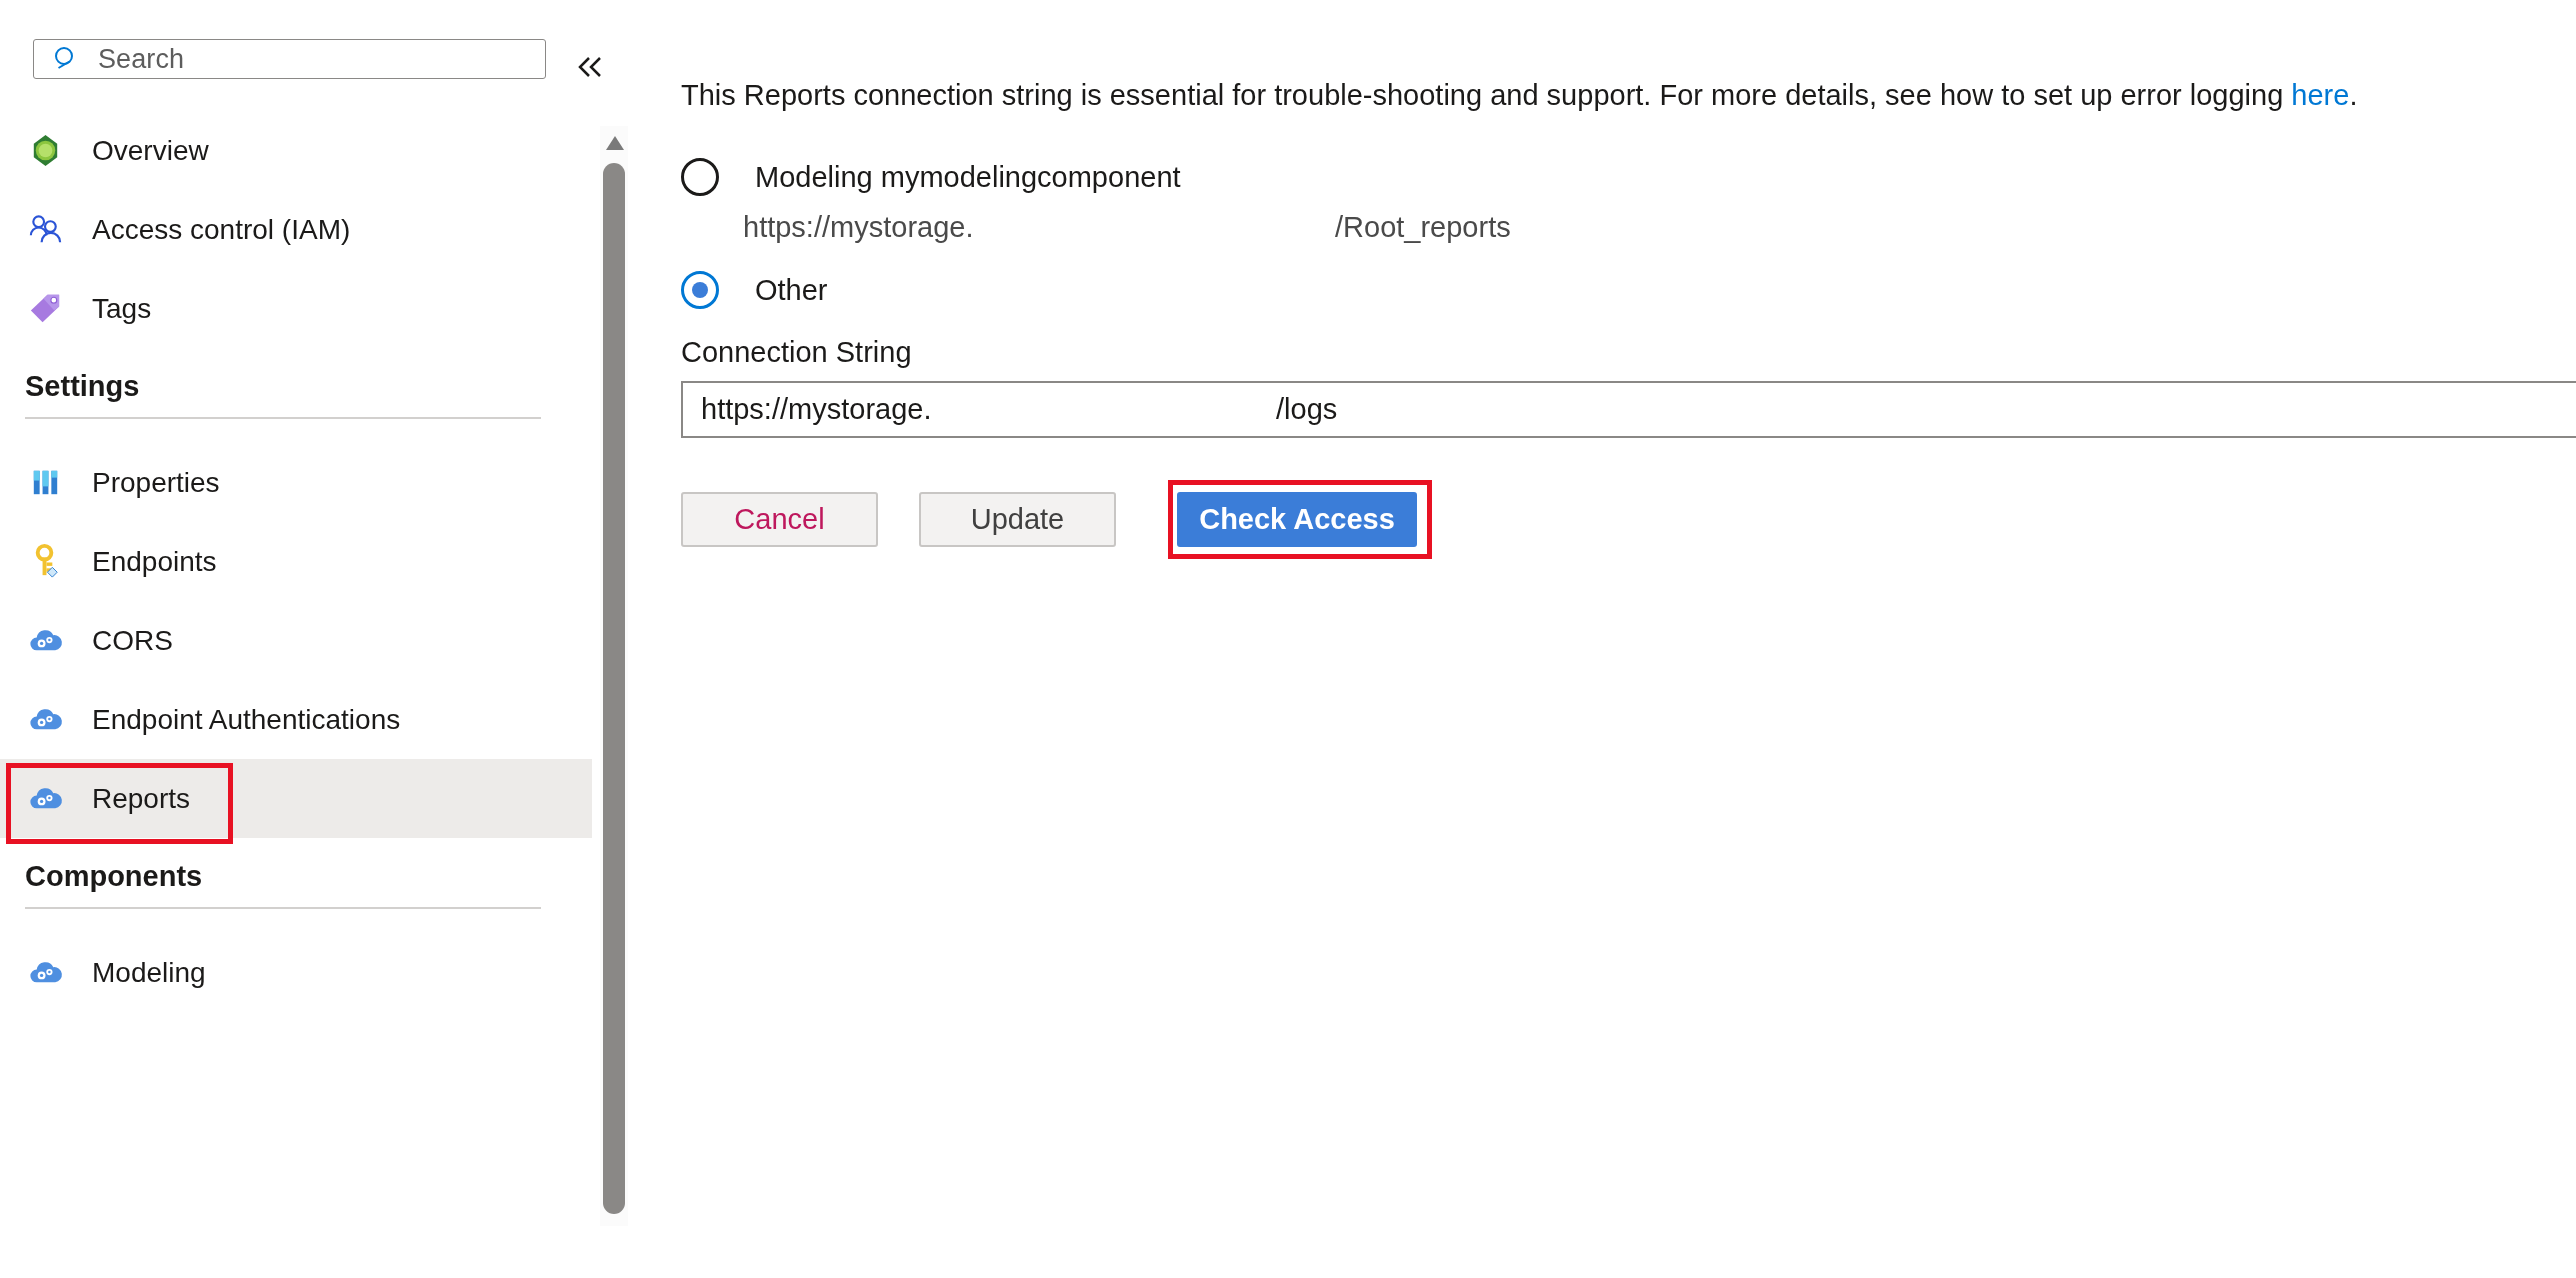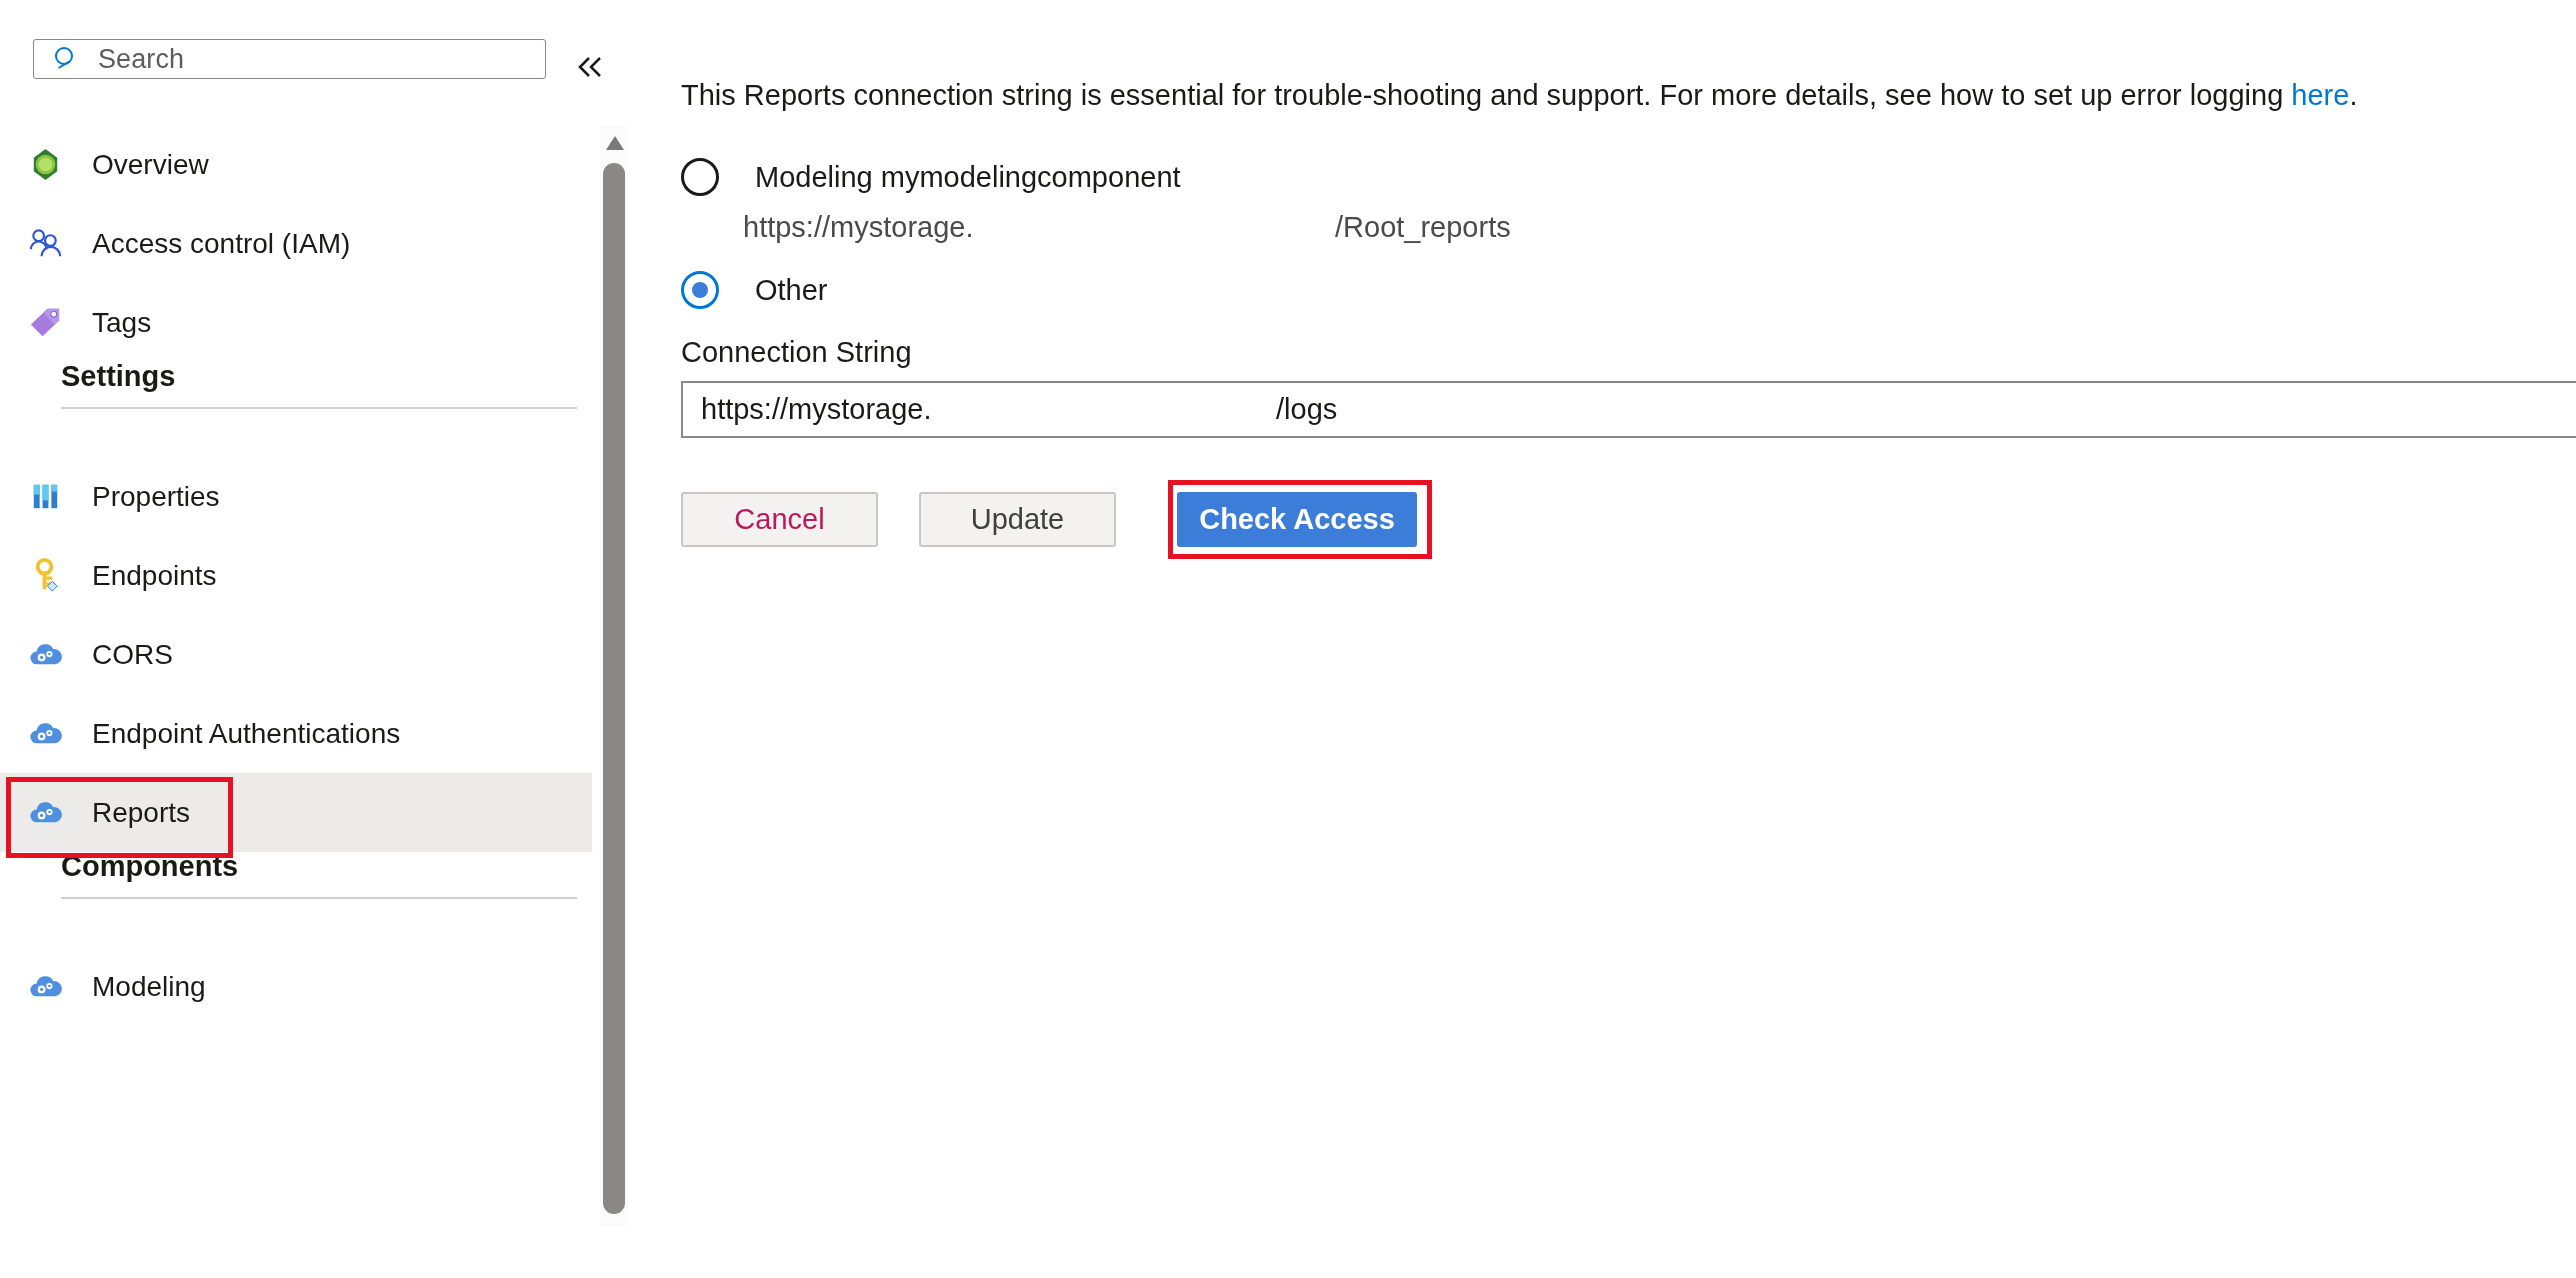--- a/index.html
+++ b/index.html
@@ -61,21 +61,21 @@
     display: flex;
     align-items: center;
     justify-content: center;
     color: #1b1a19;
   }
   .collapse-btn svg { display: block; }
 
   
   .nav {
     position: absolute;
-    left: 0; top: 125px;
+    left: 0; top: 111px;
     width: 592px;
   }
   .nav-item {
     position: relative;
     height: 79px;
     display: flex;
     align-items: center;
     padding-left: 25px;
     cursor: default;
   }
@@ -105,22 +105,21 @@
     width: 217px; height: 71px;
     border: 5px solid #e81123;
     pointer-events: none;
   }
 
   .nav-section {
     height: 95px;
     padding-left: 25px;
     display: flex;
     flex-direction: column;
-    justify-content: flex-start;
-    margin-left: 36px;
+    justify-content: center;
   }
   .nav-section .sec-title {
     font-size: 29px;
     font-weight: bold;
     color: #1b1a19;
     line-height: 1;
     padding-bottom: 16px;
   }
   .nav-section .sec-rule {
     width: 516px;

